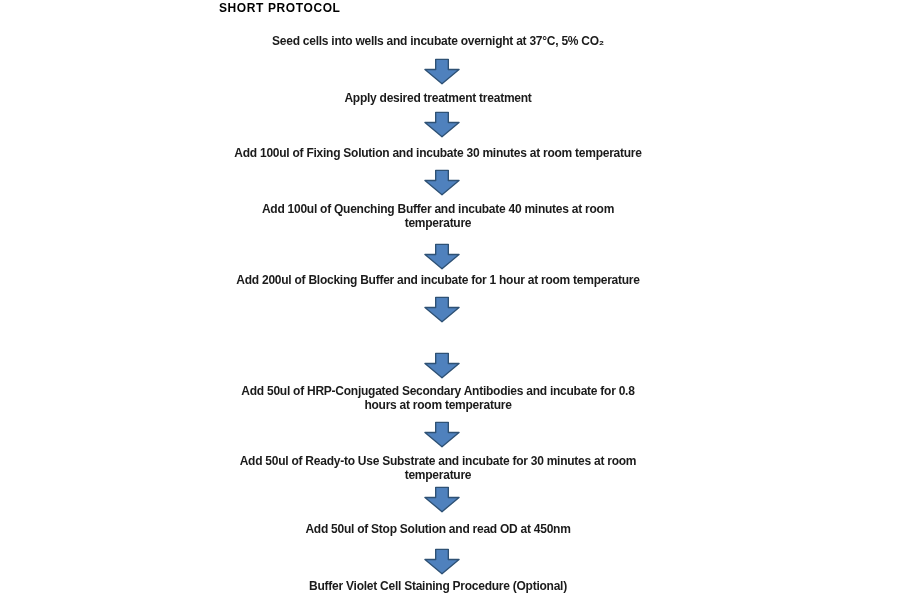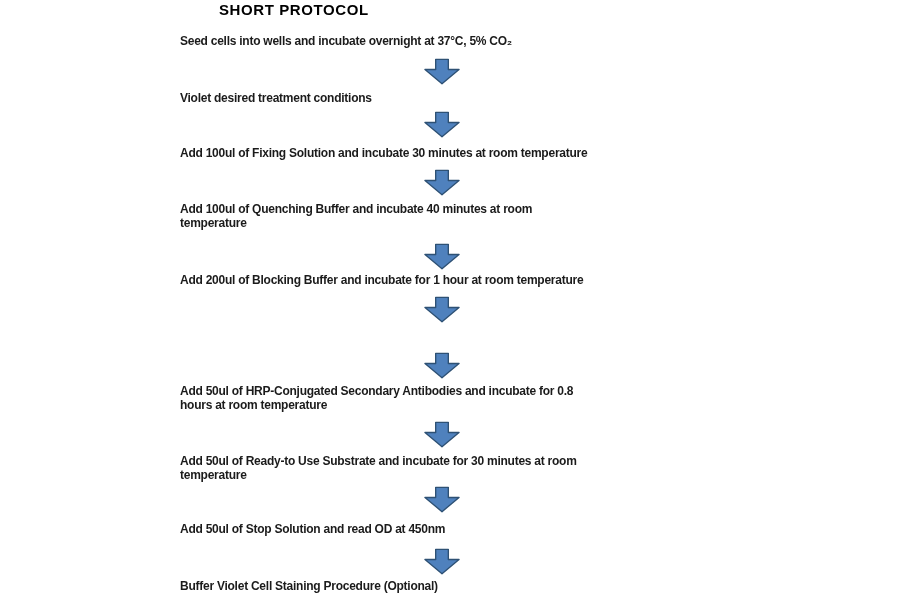--- a/index.html
+++ b/index.html
@@ -13,38 +13,38 @@
     height: 594px;
     background: #ffffff;
     overflow: hidden;
     font-family: "Liberation Sans", sans-serif;
   }
   .title {
     position: absolute;
     left: 219px;
     top: 1px;
     margin: 0;
-    font-size: 15px;
+    font-size: 12px;
     font-weight: 700;
     letter-spacing: 0.6px;
     color: #000000;
     white-space: nowrap;
   }
   .flow {
     position: absolute;
     left: 180px;
     top: 0;
     width: 524px;
     height: 594px;
   }
   .step {
     position: absolute;
     left: 0;
     right: 8px;
-    text-align: left;
+    text-align: center;
   }
   .step .line {
     display: block;
     height: 14px;
     line-height: 14px;
     font-size: 12px;
     font-weight: 700;
     letter-spacing: -0.25px;
     color: #1b1b1b;
     white-space: nowrap;
@@ -70,21 +70,21 @@
   <div class="flow" id="flow">
       <div class="step" style="top: 34px;">
         <span class="line">Seed cells into wells and incubate overnight at 37°C, 5% CO₂</span>
       </div>
       <div class="arrow" style="top: 58px;">
         <svg viewBox="0 0 38 27">
           <polygon points="12.5,1 25.5,1 25.5,11.5 36.5,11.5 19,26 1.5,11.5 12.5,11.5" fill="#4f81bd" stroke="#2e5174" stroke-width="1.4" stroke-linejoin="round"></polygon>
         </svg>
       </div>
       <div class="step" style="top: 91px;">
-        <span class="line">Violet desired treatment conditions</span>
+        <span class="line">Apply desired treatment treatment</span>
       </div>
       <div class="arrow" style="top: 111px;">
         <svg viewBox="0 0 38 27">
           <polygon points="12.5,1 25.5,1 25.5,11.5 36.5,11.5 19,26 1.5,11.5 12.5,11.5" fill="#4f81bd" stroke="#2e5174" stroke-width="1.4" stroke-linejoin="round"></polygon>
         </svg>
       </div>
       <div class="step" style="top: 146px;">
         <span class="line">Add 100ul of Fixing Solution and incubate 30 minutes at room temperature</span>
       </div>
       <div class="arrow" style="top: 169px;">

